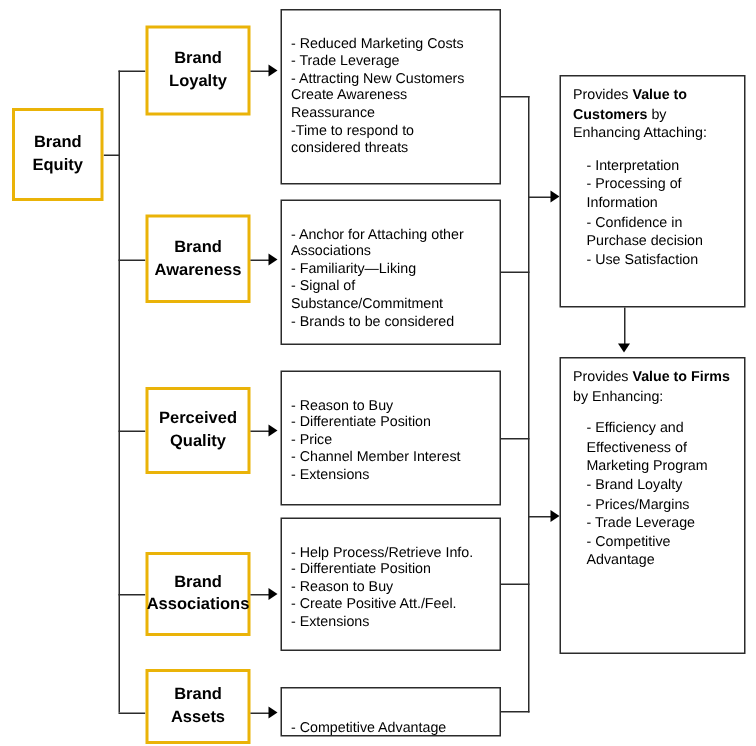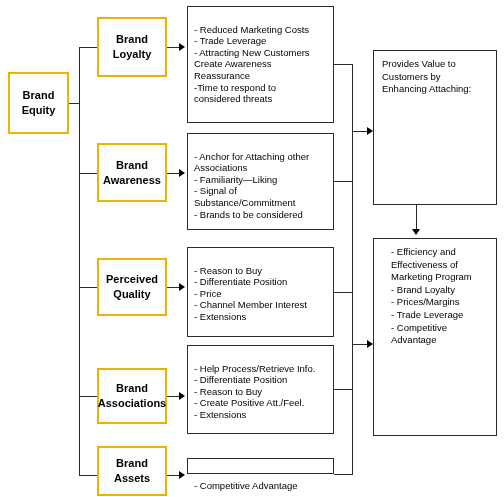--- a/index.html
+++ b/index.html
@@ -50,21 +50,21 @@
     font-size: 9.5px;
     line-height: 12.6px;
     padding: 7px 7px 4px 8px;
     text-align: left;
   }
   .outcome .head {
     font-size: 9.5px;
     line-height: 12.6px;
     margin-bottom: 9px;
   }
-  .outcome .head b { font-weight: normal; }
+  .outcome .head b { font-weight: bold; }
   .outcome .list {
     white-space: pre-line;
     padding-left: 9px;
   }
   .ln {
     position: absolute;
     background: #2b2b2b;
   }
   .ln.h { height: 1px; }
   .ln.v { width: 1px; }
@@ -170,47 +170,55 @@
   </div>
 
   <div class="box content" style="left:187px; top:345px; width:147px; height:89px;">
     <span>- Help Process/Retrieve Info.
 - Differentiate Position
 - Reason to Buy
 - Create Positive Att./Feel.
 - Extensions</span>
   </div>
 
-  <div class="box content" style="left:187px; top:458px; width:147px; height:16px; padding-top:9px;">
+  <div class="box content" style="left:187px; top:458px; width:147px; height:33px; padding-top:9px;">
     <span>- Competitive Advantage</span>
   </div>
 
   <div class="ln h" style="left:334px; top:64px; width:19px;"></div>
   <div class="ln h" style="left:334px; top:181px; width:19px;"></div>
   <div class="ln h" style="left:334px; top:292px; width:19px;"></div>
   <div class="ln h" style="left:334px; top:389px; width:19px;"></div>
   <div class="ln h" style="left:334px; top:474px; width:19px;"></div>
   <div class="ln v" style="left:352px; top:64px; height:411px;"></div>
 
   <div class="ln h" style="left:352px; top:131px; width:17px;"></div>
   <div class="arrow-r" style="left:367px; top:127px;"></div>
 
   <div class="ln h" style="left:352px; top:344px; width:17px;"></div>
   <div class="arrow-r" style="left:367px; top:340px;"></div>
 
   <div class="box outcome" style="left:373px; top:50px; width:124px; height:155px;">
     <div class="head"><span>Provides </span><b style="white-space:pre-line;">Value to
 Customers</b><span style="white-space:pre-line;"> by
 Enhancing Attaching:</span></div>
+    <div class="list">- Interpretation
+- Processing of
+   Information
+- Confidence in
+   Purchase decision
+- Use Satisfaction</div>
   </div>
 
   <div class="ln v" style="left:416px; top:205px; height:26px;"></div>
   <div class="arrow-d" style="left:412px; top:229px;"></div>
 
   <div class="box outcome" style="left:373px; top:238px; width:124px; height:198px;">
+    <div class="head"><span>Provides </span><b style="white-space:pre-line;">Value to Firms</b><span style="white-space:pre-line;">
+by Enhancing:</span></div>
     <div class="list">- Efficiency and
    Effectiveness of
    Marketing Program
 - Brand Loyalty
 - Prices/Margins
 - Trade Leverage
 - Competitive
    Advantage</div>
   </div>
 

